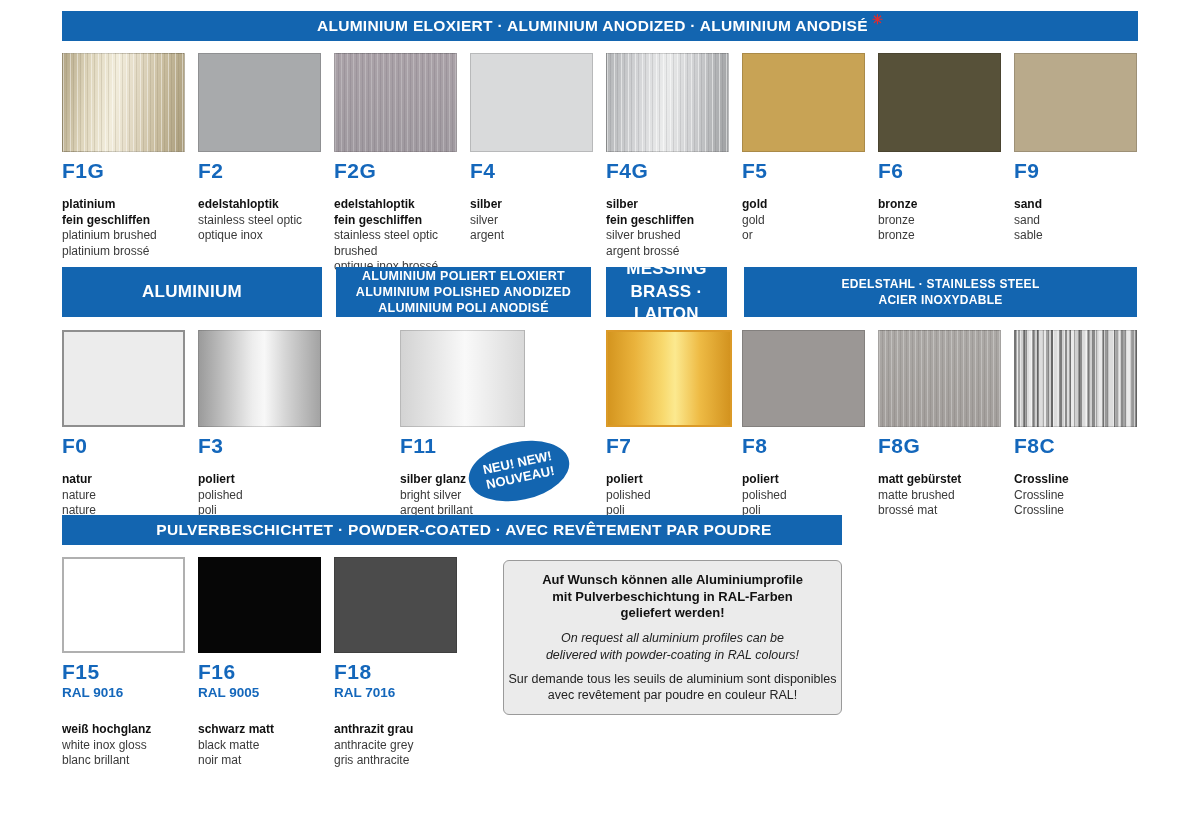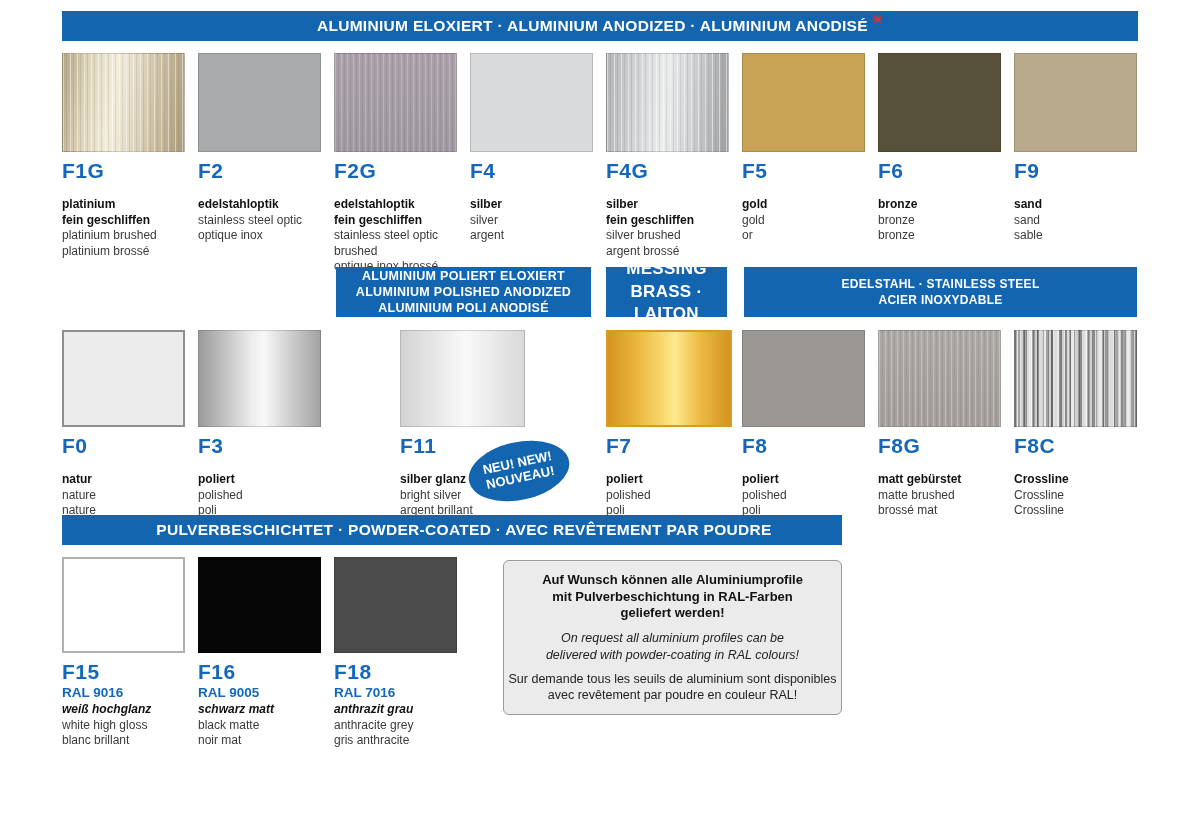--- a/index.html
+++ b/index.html
@@ -24,21 +24,21 @@
 
   .col { position:absolute; width:132px; }
   .sw { width:123px; border:1px solid rgba(0,0,0,.15); }
   .row1 .sw { height:99px; }
   .row2 .sw { height:97px; }
   .row3 .sw { height:96px; }
   .code { margin-top:7px; font-size:21px; line-height:23px; font-weight:bold; color:#1467bb; letter-spacing:.5px; }
   .ral  { font-size:13.5px; line-height:18px; font-weight:bold; color:#1467bb; margin-top:1px; }
   .nm   { font-size:12px; line-height:15.5px; color:#3a3a3a; }
   .nm.de{ font-weight:bold; color:#111; margin-top:15px; }
-  .row3 .nm.de { margin-top:0;font-style:italic; }
+  .row3 .nm.de { margin-top:20px; }
 
   
   .sw-f1g { background:
       repeating-linear-gradient(90deg, rgba(255,255,255,.45) 0 1px, rgba(0,0,0,0) 1px 3px, rgba(125,112,82,.18) 3px 4px, rgba(0,0,0,0) 4px 7px),
       linear-gradient(96deg,#b3a686 0%,#ddd4ba 20%,#f2eddc 42%,#e6deca 55%,#c9bd9f 78%,#a89b7a 100%); }
   .sw-f2  { background:#a8aaac; }
   .sw-f2g { background:
       repeating-linear-gradient(90deg, rgba(255,255,255,.22) 0 1px, rgba(0,0,0,0) 1px 3px, rgba(80,70,85,.14) 3px 4px, rgba(0,0,0,0) 4px 6px),
       linear-gradient(180deg,#aaa2a8 0%,#a09aa0 100%); }
   .sw-f4  { background:#d9dadb; }
@@ -150,20 +150,23 @@
     </div>
     <div class="col" style="left:1014px;top:53px">
       <div class="sw sw-f9"></div>
       <div class="code">F9</div>
       <div class="nm de pre">sand</div>
       <div class="nm pre">sand</div>
       <div class="nm pre">sable</div>
     </div>
   </div>
 
+  <div class="bar" id="bar-aluminium">
+    <span>ALUMINIUM</span>
+  </div>
   <div class="bar" id="bar-polished">
     <span class="pre">ALUMINIUM POLIERT ELOXIERT
 ALUMINIUM POLISHED ANODIZED
 ALUMINIUM POLI ANODISÉ</span>
   </div>
   <div class="bar" id="bar-brass">
     <span class="pre">MESSING
 BRASS · LAITON</span>
   </div>
   <div class="bar" id="bar-steel">
@@ -229,21 +232,21 @@
   <div class="bar" id="bar-powder">
     <span>PULVERBESCHICHTET  ·  POWDER-COATED · AVEC REVÊTEMENT PAR POUDRE</span>
   </div>
 
   <div class="row3">
     <div class="col" style="left:62px;top:557px">
       <div class="sw sw-f15"></div>
       <div class="code">F15</div>
       <div class="ral">RAL 9016</div>
       <div class="nm de pre">weiß hochglanz</div>
-      <div class="nm pre">white high gloss</div>
+      <div class="nm pre">white inox gloss</div>
       <div class="nm pre">blanc brillant</div>
     </div>
     <div class="col" style="left:198px;top:557px">
       <div class="sw sw-f16"></div>
       <div class="code">F16</div>
       <div class="ral">RAL 9005</div>
       <div class="nm de pre">schwarz matt</div>
       <div class="nm pre">black matte</div>
       <div class="nm pre">noir mat</div>
     </div>

